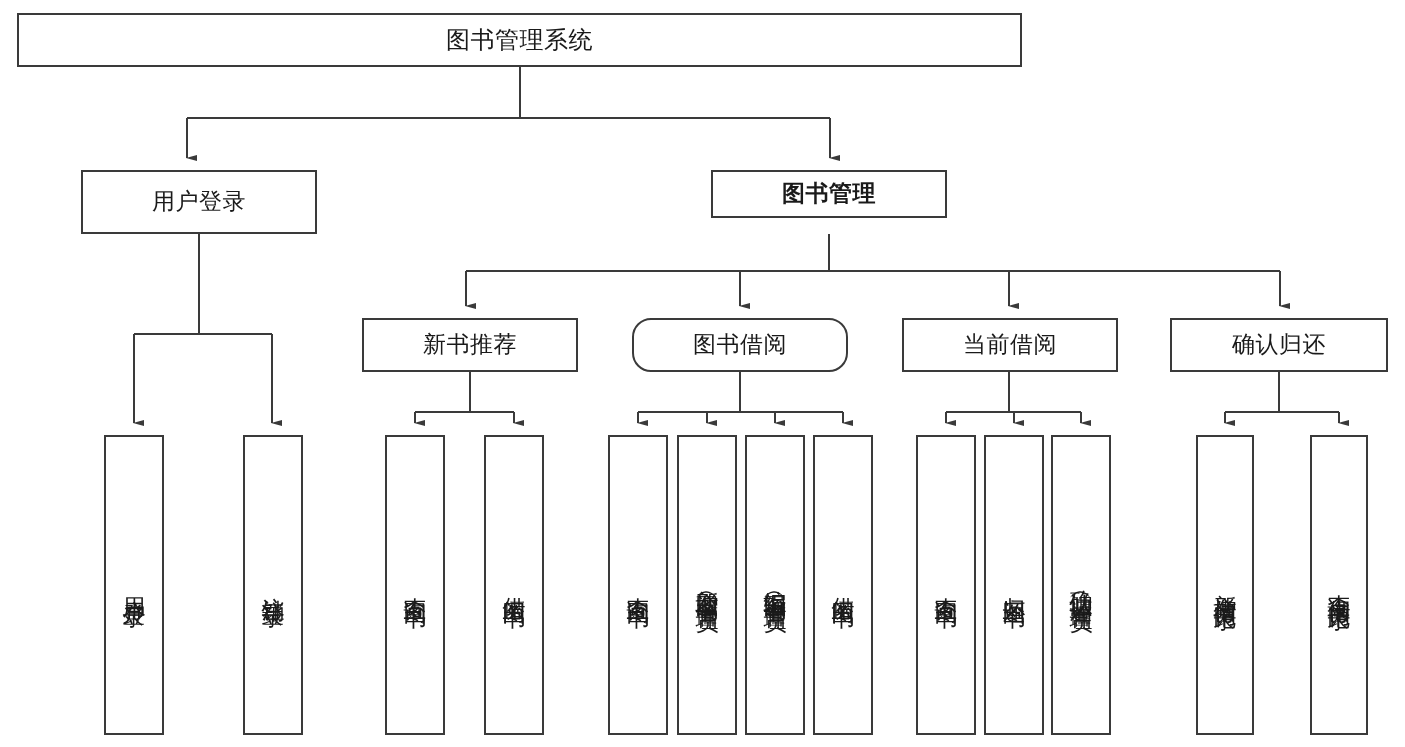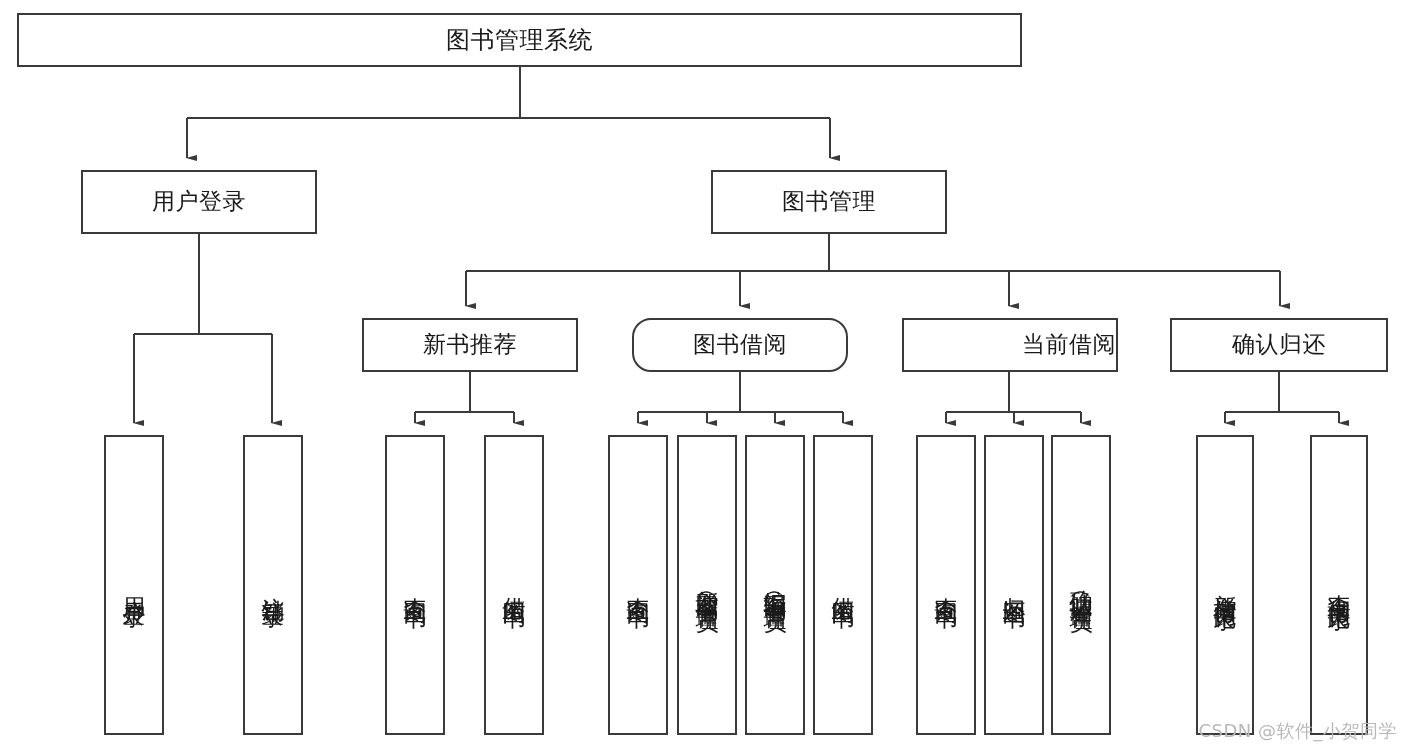--- a/index.html
+++ b/index.html
@@ -117,30 +117,30 @@
       </g>
   </svg>
 
   <div id="node-layer">
       <div class="node-box horiz root-box" style="left: 17px; top: 13px; width: 1005px; height: 54px;">
         <span class="node-label">图书管理系统</span>
       </div>
       <div class="node-box horiz" style="left: 81px; top: 170px; width: 236px; height: 64px;">
         <span class="node-label">用户登录</span>
       </div>
-      <div class="node-box horiz" style="left: 711px; top: 170px; width: 236px; height: 64px;">
+      <div class="node-box horiz" style="left: 711px; top: 170px; width: 236px; height: 48px; font-weight: bold;">
         <span class="node-label">图书管理</span>
       </div>
       <div class="node-box horiz" style="left: 362px; top: 318px; width: 216px; height: 54px;">
         <span class="node-label">新书推荐</span>
       </div>
       <div class="node-box horiz" style="left: 632px; top: 318px; width: 216px; height: 54px; border-radius: 19px;">
         <span class="node-label">图书借阅</span>
       </div>
-      <div class="node-box horiz" style="left: 902px; top: 318px; width: 216px; height: 54px; justify-content: flex-end;">
+      <div class="node-box horiz" style="left: 902px; top: 318px; width: 216px; height: 54px;">
         <span class="node-label">当前借阅</span>
       </div>
       <div class="node-box horiz" style="left: 1170px; top: 318px; width: 218px; height: 54px;">
         <span class="node-label">确认归还</span>
       </div>
       <div class="node-box vert" style="left: 104px; top: 435px; width: 60px; height: 300px;">
         <span class="node-label">用户登录</span>
       </div>
       <div class="node-box vert" style="left: 243px; top: 435px; width: 60px; height: 300px;">
         <span class="node-label">注销登录</span>
@@ -173,14 +173,13 @@
         <span class="node-label">确认归还（管理员）</span>
       </div>
       <div class="node-box vert" style="left: 1196px; top: 435px; width: 58px; height: 300px;">
         <span class="node-label">新增借阅记录</span>
       </div>
       <div class="node-box vert" style="left: 1310px; top: 435px; width: 58px; height: 300px;">
         <span class="node-label">查询借阅记录</span>
       </div>
     </div>
 
-  <div id="watermark">CSDN @软件_小贺同学</div>
 </div>
 
 </body></html>

